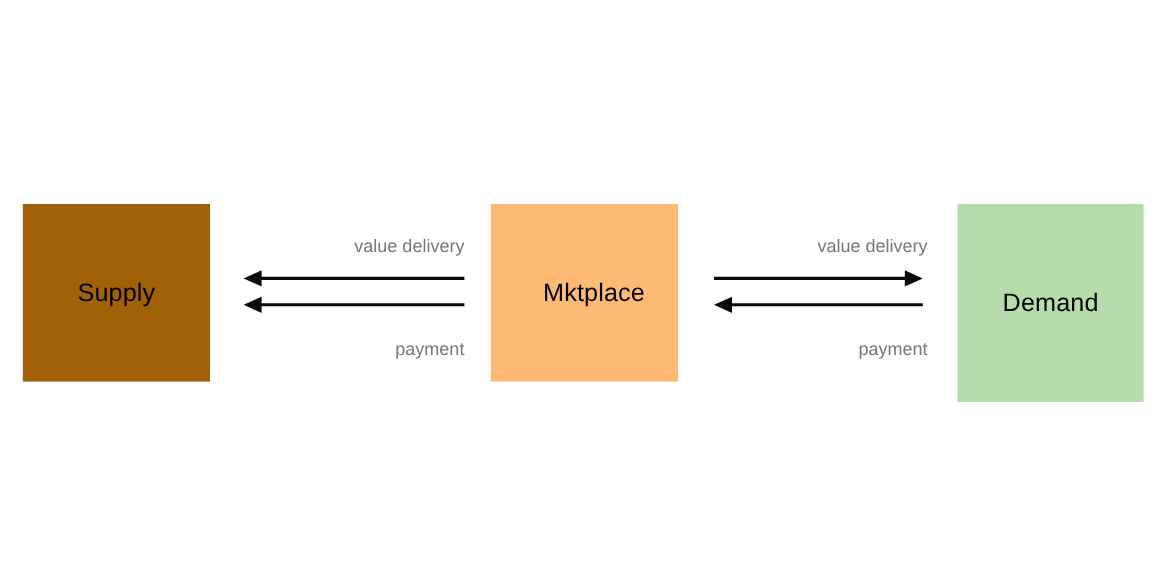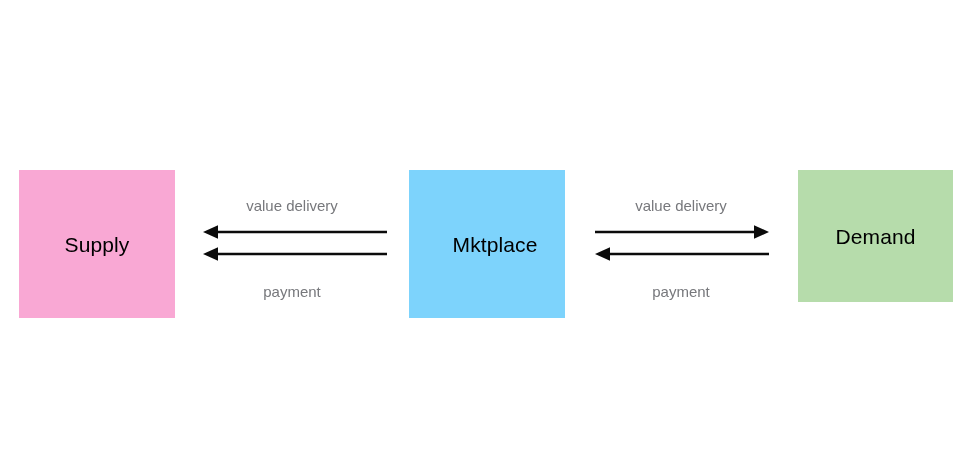--- a/index.html
+++ b/index.html
@@ -30,36 +30,36 @@
   .node-label {
     font-family: "Liberation Sans", sans-serif;
     font-size: 21px;
     line-height: 1;
     color: #000000;
     letter-spacing: 0.1px;
     white-space: nowrap;
   }
   #node-supply   { left: 19px;  top: 170px; width: 156px; height: 148px; }
   #node-mktplace { left: 409px; top: 170px; width: 156px; height: 148px; }
-  #node-demand   { left: 798px; top: 170px; width: 155px; height: 132px; }
+  #node-demand   { left: 798px; top: 170px; width: 155px; height: 165px; }
 
   
   .flow-group {
     position: absolute;
     top: 188px;
     height: 112px;
   }
   #flow-supply-mktplace { left: 197px; width: 190px; }
   #flow-mktplace-demand { left: 589px; width: 184px; }
 
   .flow-caption {
     position: absolute;
     left: 0;
     width: 100%;
-    text-align: center;
+    text-align: right;
     font-family: "Liberation Sans", sans-serif;
     font-size: 15px;
     line-height: 1;
     color: #77787c;
     white-space: nowrap;
   }
   .caption-top    { top: 10px; }
   .caption-bottom { top: 96px; }
 
   .arrow-svg {
@@ -79,21 +79,21 @@
   .arrow-head {
     fill: #0b0b0b;
     stroke: none;
   }
 </style>
 </head>
 <body>
 
 <div id="canvas">
 
-  <div class="node" id="node-supply" style="background:#f9a8d4;">
+  <div class="node" id="node-supply" style="background:#a16207;">
     <span class="node-label">Supply</span>
   </div>
 
   <div class="flow-group" id="flow-supply-mktplace">
 
     <div class="flow-caption caption-top">value delivery</div>
 
     <svg class="arrow-svg" viewBox="0 0 190 46" preserveAspectRatio="none">
 
       <g>
@@ -103,21 +103,21 @@
 
       <g>
         <line class="arrow-line" x1="18" y1="34" x2="190" y2="34"></line>
         <polygon class="arrow-head" points="6,34 21,27.2 21,40.8"></polygon>
       </g>
     </svg>
 
     <div class="flow-caption caption-bottom">payment</div>
   </div>
 
-  <div class="node" id="node-mktplace" style="background:#7dd3fc;padding-left:16px;">
+  <div class="node" id="node-mktplace" style="background:#fdba74;padding-left:16px;">
     <span class="node-label">Mktplace</span>
   </div>
 
   <div class="flow-group" id="flow-mktplace-demand">
 
     <div class="flow-caption caption-top">value delivery</div>
 
     <svg class="arrow-svg" viewBox="0 0 184 46" preserveAspectRatio="none">
 
       <g>

